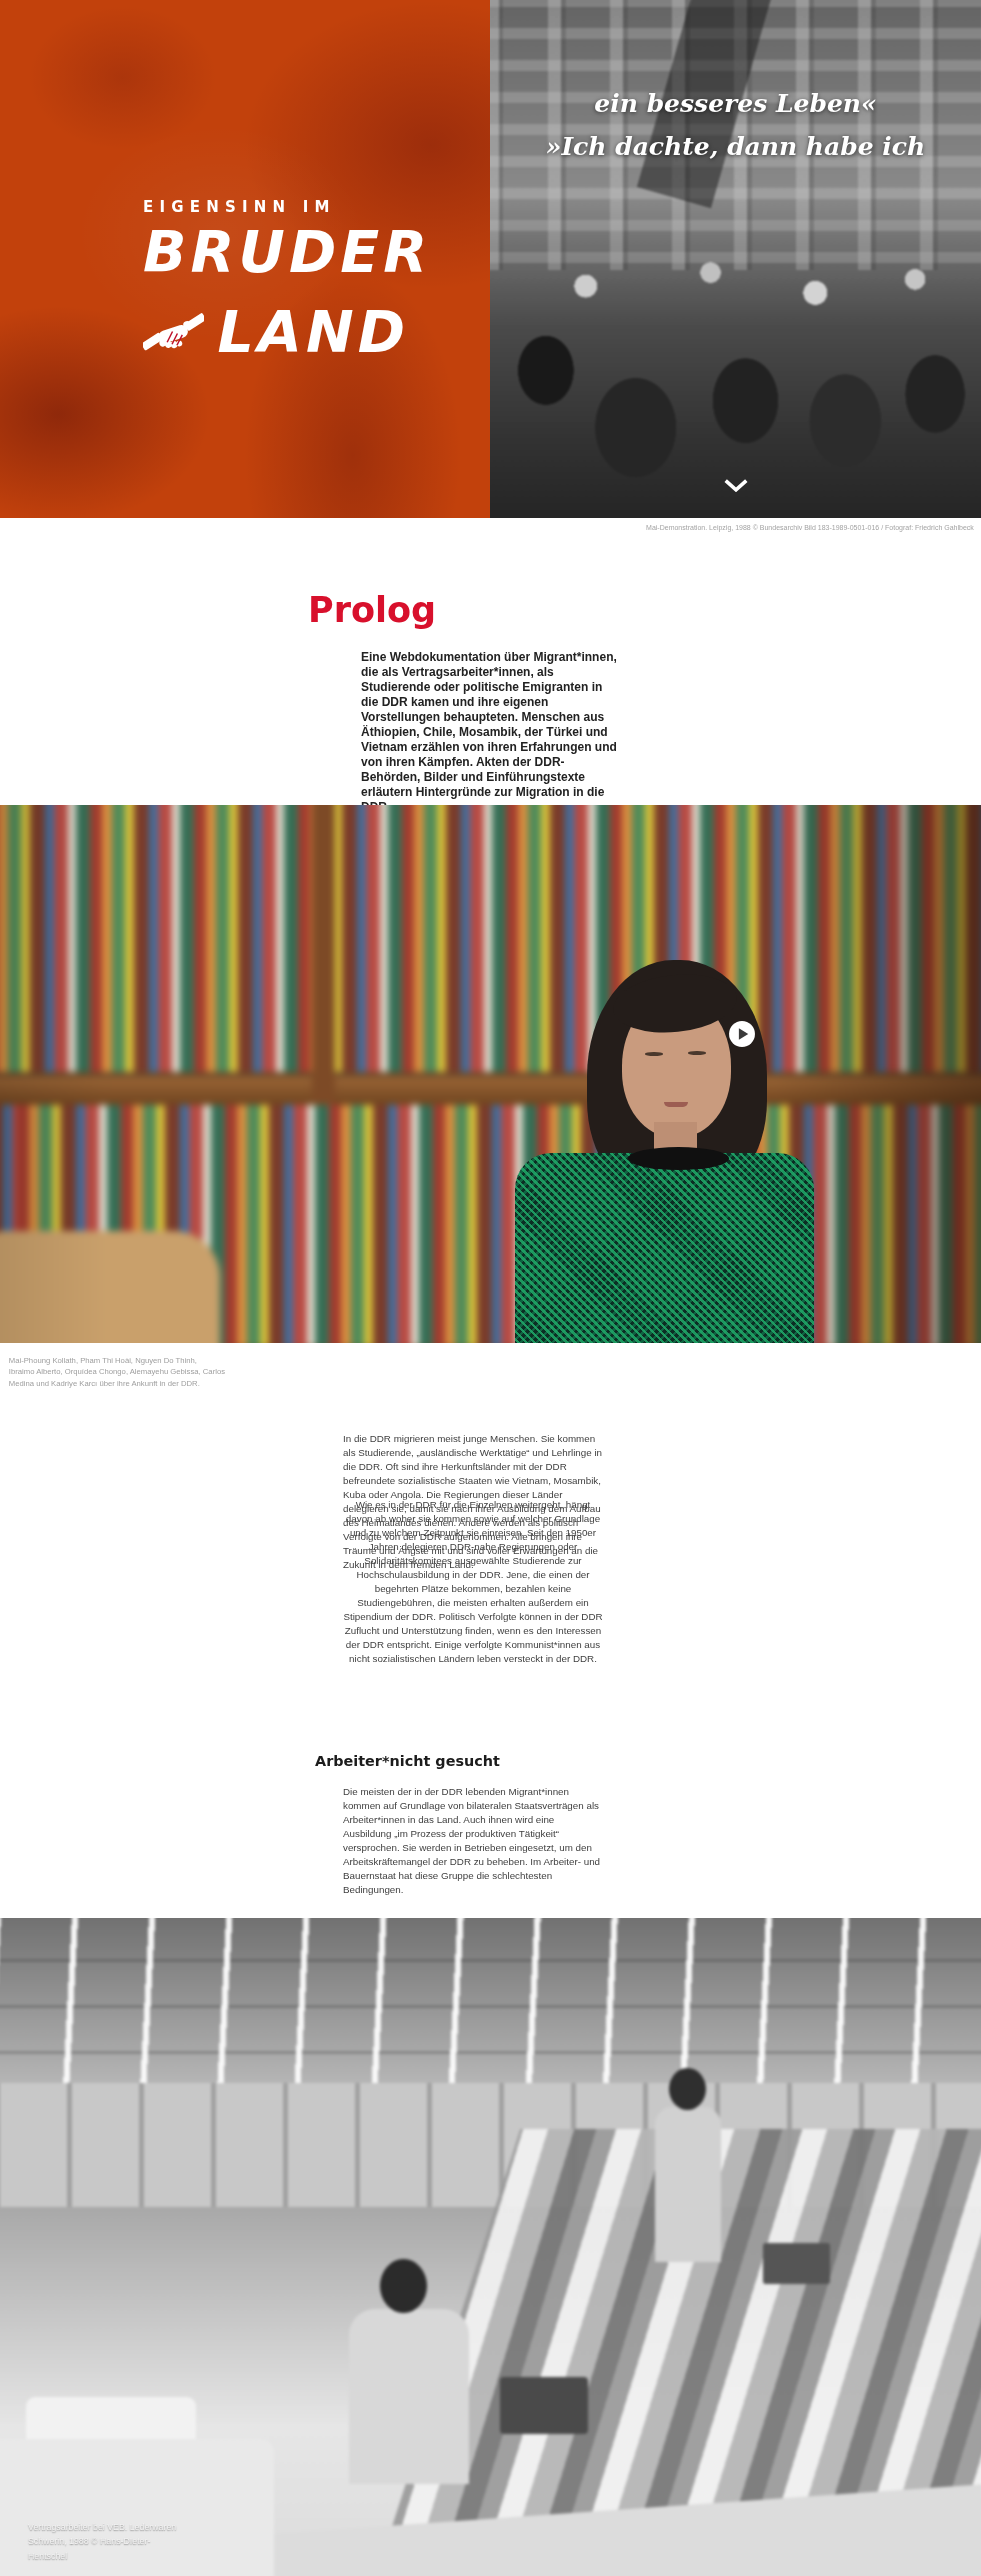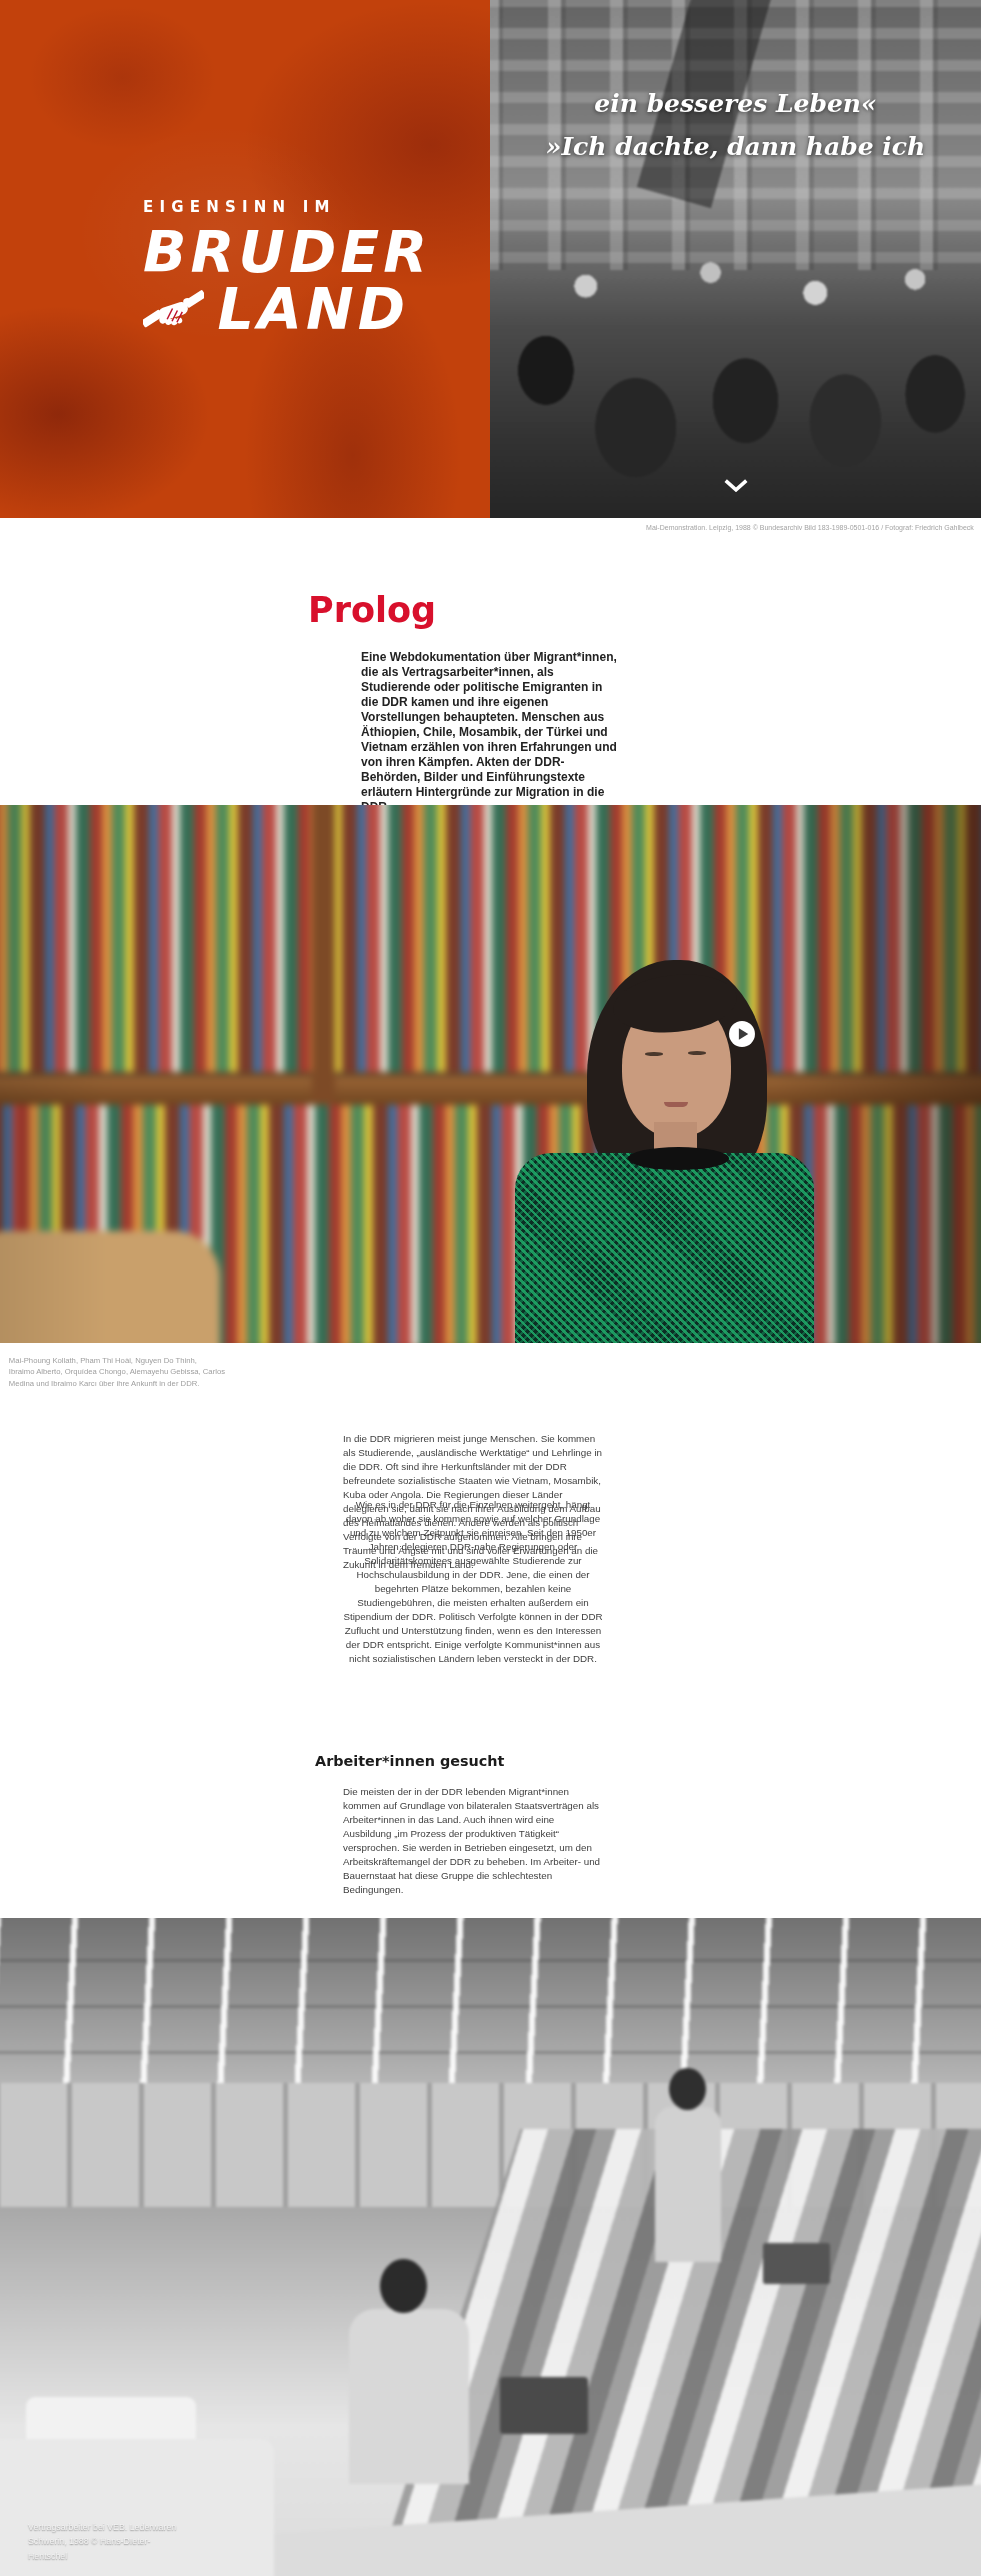--- a/index.html
+++ b/index.html
@@ -13,21 +13,21 @@
     background:
       radial-gradient(216px 155px at 12% 80%, rgba(60,0,8,.38), transparent 70%),
       radial-gradient(268px 206px at 88% 28%, rgba(70,0,10,.30), transparent 70%),
       radial-gradient(155px 268px at 72% 88%, rgba(60,0,8,.26), transparent 70%),
       radial-gradient(134px 103px at 25% 15%, rgba(70,0,10,.18), transparent 70%),
       radial-gradient(206px 155px at 45% 45%, rgba(255,255,255,.05), transparent 70%);
   }
   .brand { position:absolute; left:143px; top:198px; color:#fff; }
   .brand-kicker { font-family:"DejaVu Sans", sans-serif; font-weight:bold; font-size:15px; letter-spacing:6.2px; }
   .brand-word { font-family:"DejaVu Sans", sans-serif; font-weight:bold; font-size:57px; letter-spacing:4.1px; line-height:1; margin-top:8.2px;font-style:italic; }
-  .brand-row { display:flex; align-items:center; gap:13.4px; margin-top:0; }
+  .brand-row { display:flex; align-items:center; gap:13.4px; margin-top:23px; }
   .brand-row .hs-icon { width:61px; height:45px; flex:0 0 auto; }
 
   .hero-right { position:relative; width:491px; height:100%; overflow:hidden; background:#555; }
   .hr-scene { position:absolute; inset:-4.1px; filter:blur(1.3px) contrast(1.05); }
   .hr-base { position:absolute; inset:0;
     background:linear-gradient(180deg,#646464 0%,#7a7a7a 22%,#8b8b8b 38%,#585858 62%,#424242 85%,#343434 100%); }
   .hr-buildings { position:absolute; left:0; top:0; width:100%; height:52%; opacity:.8;
     background:
       repeating-linear-gradient(90deg, rgba(215,215,215,.38) 0 13.4px, rgba(60,60,60,.28) 13.4px 17.5px, transparent 17.5px 62px),
       repeating-linear-gradient(180deg, rgba(228,228,228,.28) 0 11.3px, transparent 11.3px 32px); }
@@ -208,26 +208,26 @@
       <svg viewBox="0 0 54 54" width="28" height="28">
         <circle cx="27" cy="27" r="25" fill="#ffffff"></circle>
         <path d="M21 16 L39 27 L21 38 Z" fill="#3a3a3a"></path>
       </svg>
     </button>
   </figure>
 
   <div class="video-caption">
     <div>Mai-Phoung Kollath, Pham Thi Hoài, Nguyen Do Thinh,</div>
     <div>Ibraimo Alberto, Orquídea Chongo, Alemayehu Gebissa, Carlos</div>
-    <div>Medina und Ibraimo Karcı über ihre Ankunft in der DDR.</div>
+    <div>Medina und Kadriye Karcı über ihre Ankunft in der DDR.</div>
   </div>
 
   <p class="bodytext p1">In die DDR migrieren meist junge Menschen. Sie kommen als Studierende, „ausländische Werktätige“ und Lehrlinge in die DDR. Oft sind ihre Herkunftsländer mit der DDR befreundete sozialistische Staaten wie Vietnam, Mosambik, Kuba oder Angola. Die Regierungen dieser Länder delegieren sie, damit sie nach ihrer Ausbildung dem Aufbau des Heimatlandes dienen. Andere werden als politisch Verfolgte von der DDR aufgenommen. Alle bringen ihre Träume und Ängste mit und sind voller Erwartungen an die Zukunft in dem fremden Land.</p>
   <p class="bodytext p2">Wie es in der DDR für die Einzelnen weitergeht, hängt davon ab woher sie kommen sowie auf welcher Grundlage und zu welchem Zeitpunkt sie einreisen. Seit den 1950er Jahren delegieren DDR-nahe Regierungen oder Solidaritätskomitees ausgewählte Studierende zur Hochschulausbildung in der DDR. Jene, die einen der begehrten Plätze bekommen, bezahlen keine Studiengebühren, die meisten erhalten außerdem ein Stipendium der DDR. Politisch Verfolgte können in der DDR Zuflucht und Unterstützung finden, wenn es den Interessen der DDR entspricht.  Einige verfolgte Kommunist*innen aus nicht sozialistischen Ländern leben versteckt in der DDR.</p>
-  <h3 class="subhead">Arbeiter*innen gesucht</h3>
+  <h3 class="subhead">Arbeiter*nicht gesucht</h3>
   <p class="bodytext p3">Die meisten der in der DDR lebenden Migrant*innen kommen auf Grundlage von bilateralen Staatsverträgen als Arbeiter*innen in das Land. Auch ihnen wird eine Ausbildung „im Prozess der produktiven Tätigkeit“ versprochen. Sie werden in Betrieben eingesetzt, um den Arbeitskräftemangel der DDR zu beheben. Im Arbeiter- und Bauernstaat hat diese Gruppe die schlechtesten Bedingungen.</p>
 
   <figure class="photo-factory">
     <div class="f-scene">
       <div class="f-ceiling"></div>
       <div class="f-wall"></div>
       <div class="f-floor"></div>
       <div class="f-tables"></div>
       <div class="f-bin1"></div>
       <div class="f-bin2"></div>

